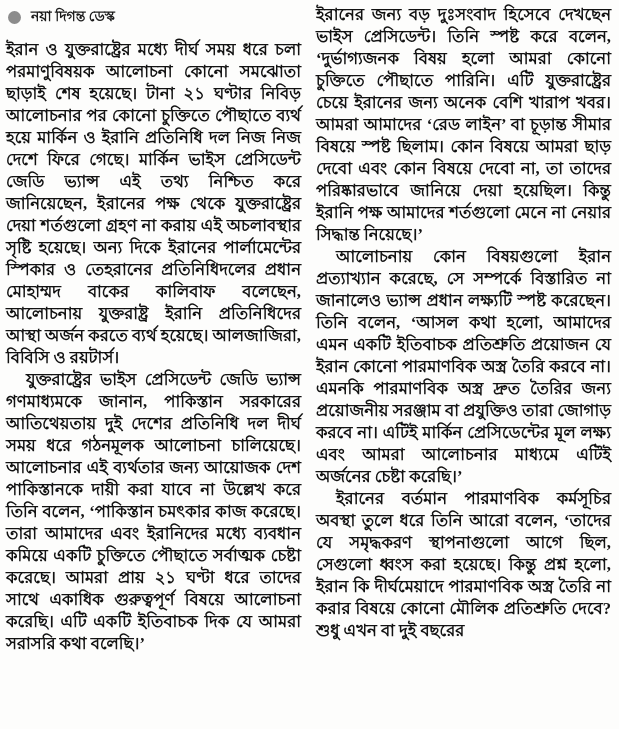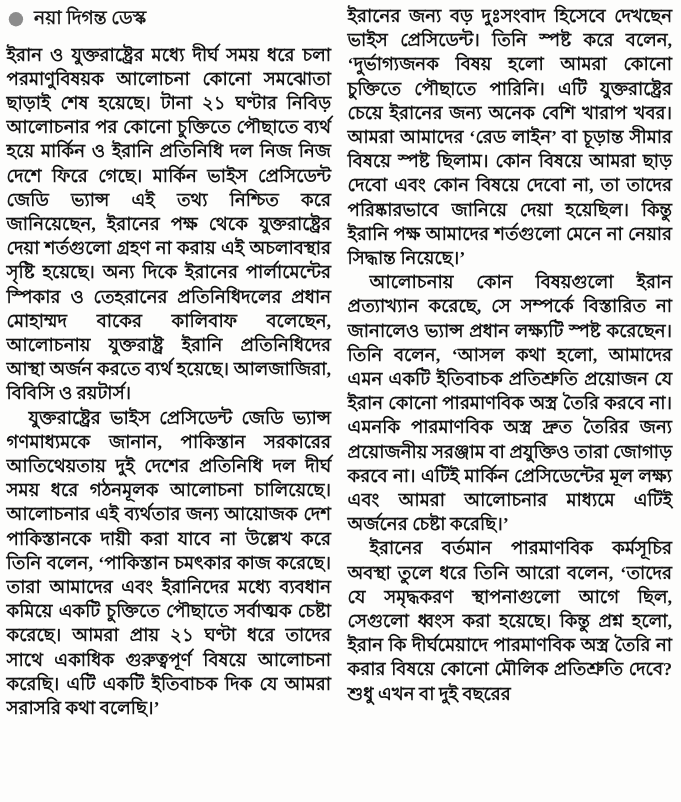--- a/index.html
+++ b/index.html
@@ -33,21 +33,21 @@
     flex: 1 1 0;
     font-size: 16.5px;
     line-height: 22px;
     text-align: justify;
     color: #121212;
   }
   .byline {
     display: flex;
     align-items: center;
     gap: 10px;
-    font-size: 17px;
+    font-size: 14px;
     font-weight: 700;
     color: #1a1a1a;
     margin: 2px 0 11px 2px;
     text-align: left;
   }
   .byline-dot {
     display: inline-block;
     width: 13px;
     height: 13px;
     border-radius: 50%;

